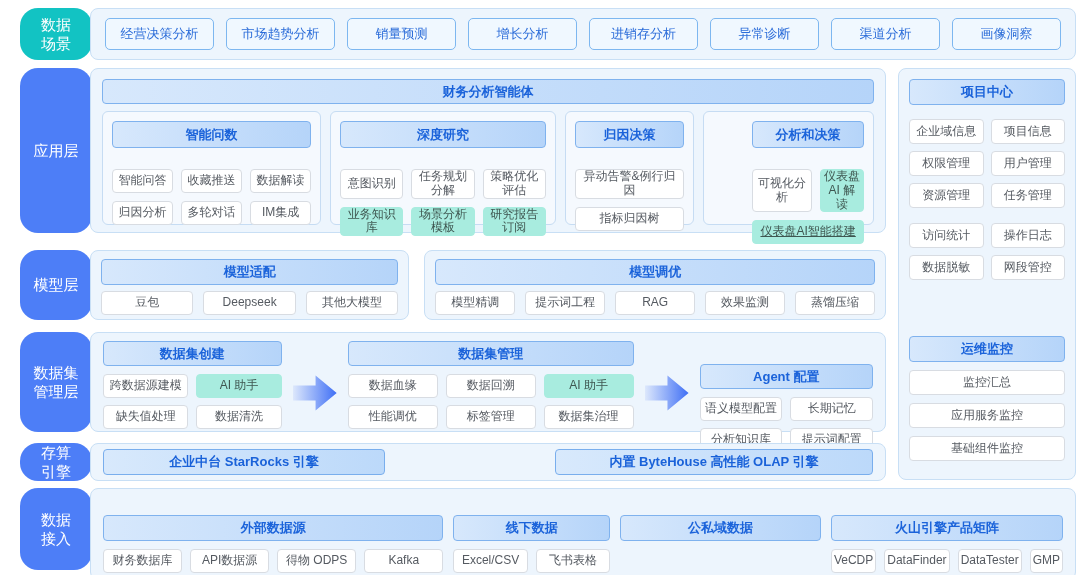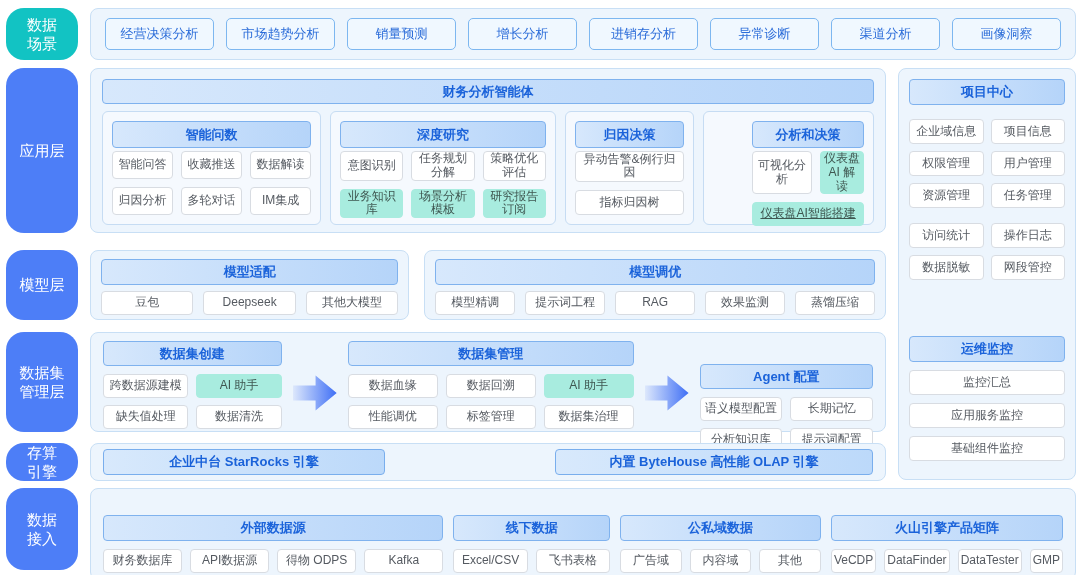--- a/index.html
+++ b/index.html
@@ -1,20 +1,20 @@
 <!DOCTYPE html>
 <html><head>
 <meta charset="utf-8">
 <style>
   html,body{margin:0;padding:0;background:#fff;}
   .page{position:relative;width:1080px;height:575px;background:#fff;
         font-family:"Liberation Sans","DejaVu Sans",sans-serif;overflow:hidden;}
 
   
-  .side{position:absolute;left:6px;width:72px;border-radius:18px;background:#4d7ef7;color:#fff;
+  .side{position:absolute;left:20px;width:72px;border-radius:18px;background:#4d7ef7;color:#fff;
         display:flex;align-items:center;justify-content:center;text-align:right;
         font-size:15px;font-weight:500;white-space:pre-line;line-height:1.3;box-sizing:border-box;}
   .side.teal{background:#12c3c3;}
   .s1{top:8px;height:52px;} .s2{top:68px;height:165px;} .s3{top:250px;height:70px;}
   .s4{top:332px;height:100px;} .s5{top:443px;height:38px;} .s6{top:488px;height:82px;}
 
   
   .band{position:absolute;background:#edf5fd;border:1px solid #c8dff5;border-radius:8px;box-sizing:border-box;}
 
   
@@ -33,21 +33,21 @@
   .scenario-band{left:90px;top:8px;width:986px;height:52px;display:flex;align-items:center;padding:0 14px;}
   .scenario-row{display:flex;gap:12px;width:100%;}
   .scn{flex:1;height:30px;display:flex;align-items:center;justify-content:center;background:#f0f8ff;
        border:1px solid #7db7f0;border-radius:5px;color:#2b6cd9;font-size:13px;font-weight:500;}
 
   
   .app-band{left:90px;top:68px;width:796px;height:165px;padding:10px 11px;}
   .app-title{height:23px;margin-bottom:7px;}
   .app-groups{display:flex;gap:9px;height:114px;}
   .group{border:1px solid #c6dcf3;border-radius:6px;background:rgba(255,255,255,.45);
-         padding:9px;display:flex;flex-direction:column;gap:3px;box-sizing:border-box;}
+         padding:9px;display:flex;flex-direction:column;gap:21px;box-sizing:border-box;}
   .group .htitle{height:25px;}
   .grid{display:grid;gap:8px;flex:1;}
   .cols3{grid-template-columns:repeat(3,1fr);} .cols2{grid-template-columns:repeat(2,1fr);}
   .cols1{grid-template-columns:1fr;} .g4grid{grid-template-columns:1.35fr 1fr;}
   .g1{flex:237 0 0;} .g2{flex:245 0 0;} .g3{flex:130 0 0;} .g4{flex:133 0 0;padding-left:48px;}
 
   
   .model-band{position:absolute;left:90px;top:250px;width:796px;height:70px;display:flex;gap:15px;}
   .mbox{background:#edf5fd;border:1px solid #c8dff5;border-radius:8px;padding:8px 10px;box-sizing:border-box;
         display:flex;flex-direction:column;gap:6px;}
@@ -254,26 +254,20 @@
     <div class="agroup ag2">
       <div class="htitle">线下数据</div>
       <div class="arow">
 
       <div class="chip">Excel/CSV</div>
           <div class="chip">飞书表格</div>
         </div>
     </div>
     <div class="agroup ag3">
       <div class="htitle">公私域数据</div>
-      <div class="arow">
-
-      <div class="chip">广告域</div>
-          <div class="chip">内容域</div>
-          <div class="chip">其他</div>
-        </div>
     </div>
     <div class="agroup ag4">
       <div class="htitle">火山引擎产品矩阵</div>
       <div class="arow">
 
       <div class="chip">VeCDP</div>
           <div class="chip">DataFinder</div>
           <div class="chip">DataTester</div>
           <div class="chip">GMP</div>
         </div>

